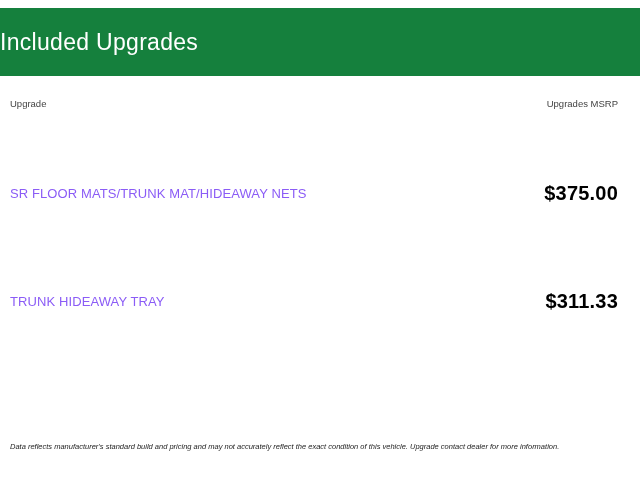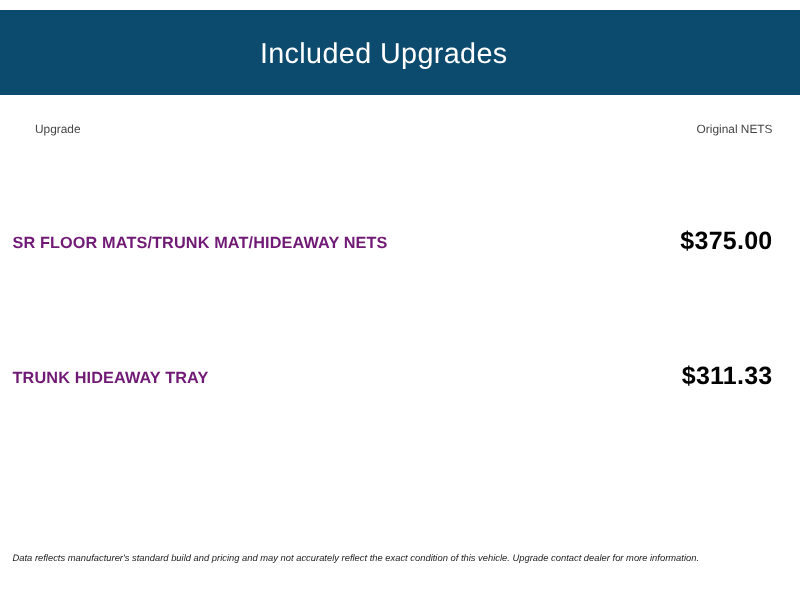--- a/index.html
+++ b/index.html
@@ -19,24 +19,24 @@
     height: 480px;
     background: #ffffff;
     box-sizing: border-box;
   }
   .header-bar {
     position: absolute;
     top: 8px;
     left: 0;
     width: 640px;
     height: 68px;
-    background: #0c4a6e;
+    background: #15803d;
     display: flex;
     align-items: center;
-    justify-content: center;
+    justify-content: flex-start;
     box-sizing: border-box;
     padding-right: 26px;
   }
   .header-title {
     color: #ffffff;
     font-size: 23px;
     font-weight: 400;
     letter-spacing: 0.3px;
     line-height: 1;
   }
@@ -44,43 +44,43 @@
     position: absolute;
     top: 76px;
     left: 0;
     width: 640px;
     box-sizing: border-box;
   }
   .col-head {
     display: flex;
     justify-content: space-between;
     align-items: center;
-    padding: 22px 22px 0 28px;
+    padding: 22px 22px 0 10px;
     box-sizing: border-box;
   }
   .col-head span {
     font-size: 9.5px;
     color: #444444;
     font-weight: 400;
   }
   .rows {
     margin-top: 30px;
   }
   .row {
     display: flex;
     justify-content: space-between;
     align-items: center;
     height: 108px;
     padding: 0 22px 0 10px;
     box-sizing: border-box;
   }
   .row-label {
     font-size: 13px;
-    color: #701a75;
-    font-weight: 700;
+    color: #8b5cf6;
+    font-weight: 400;
     letter-spacing: 0.1px;
   }
   .row-price {
     font-size: 20px;
     color: #000000;
     font-weight: bold;
     letter-spacing: 0.2px;
   }
   .footnote {
     position: absolute;
@@ -98,21 +98,21 @@
 
 <div class="page">
 
   <div class="header-bar">
     <div class="header-title">Included Upgrades</div>
   </div>
 
   <div class="table">
     <div class="col-head">
       <span>Upgrade</span>
-      <span>Original NETS</span>
+      <span>Upgrades MSRP</span>
     </div>
 
     <div class="rows">
       <div class="row">
         <div class="row-label">SR FLOOR MATS/TRUNK MAT/HIDEAWAY NETS</div>
         <div class="row-price">$375.00</div>
       </div>
       <div class="row">
         <div class="row-label">TRUNK HIDEAWAY TRAY</div>
         <div class="row-price">$311.33</div>

